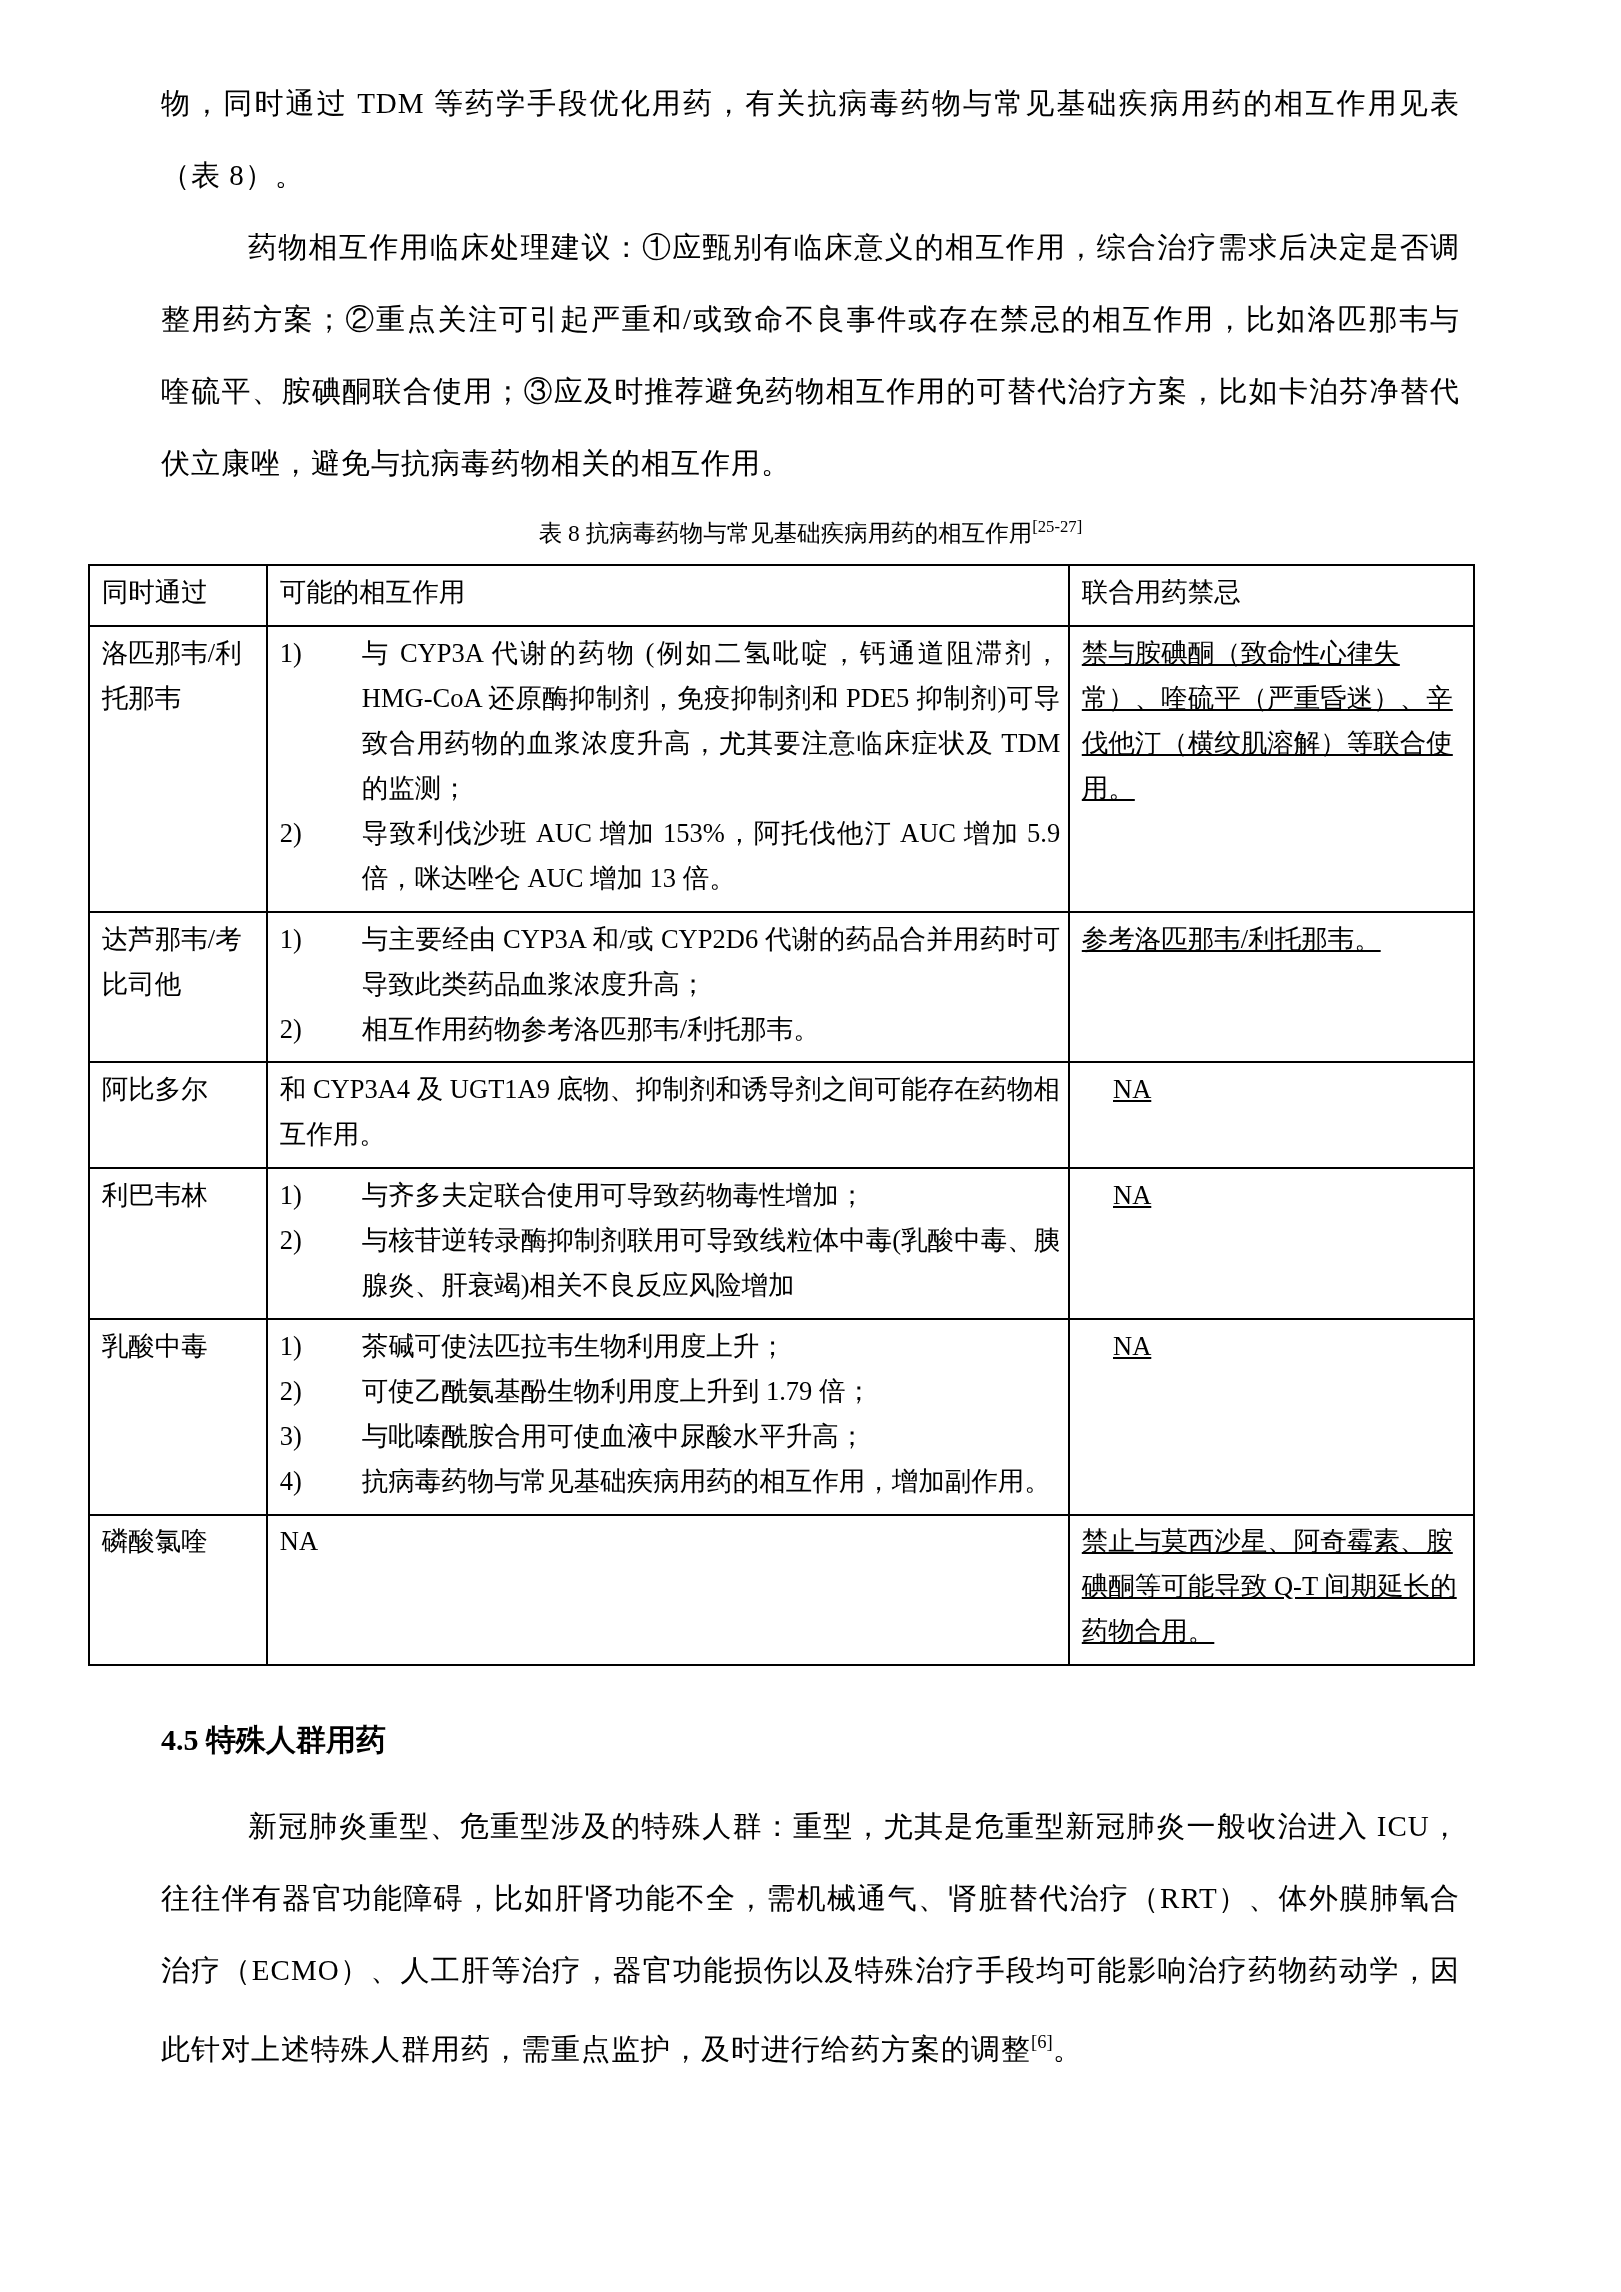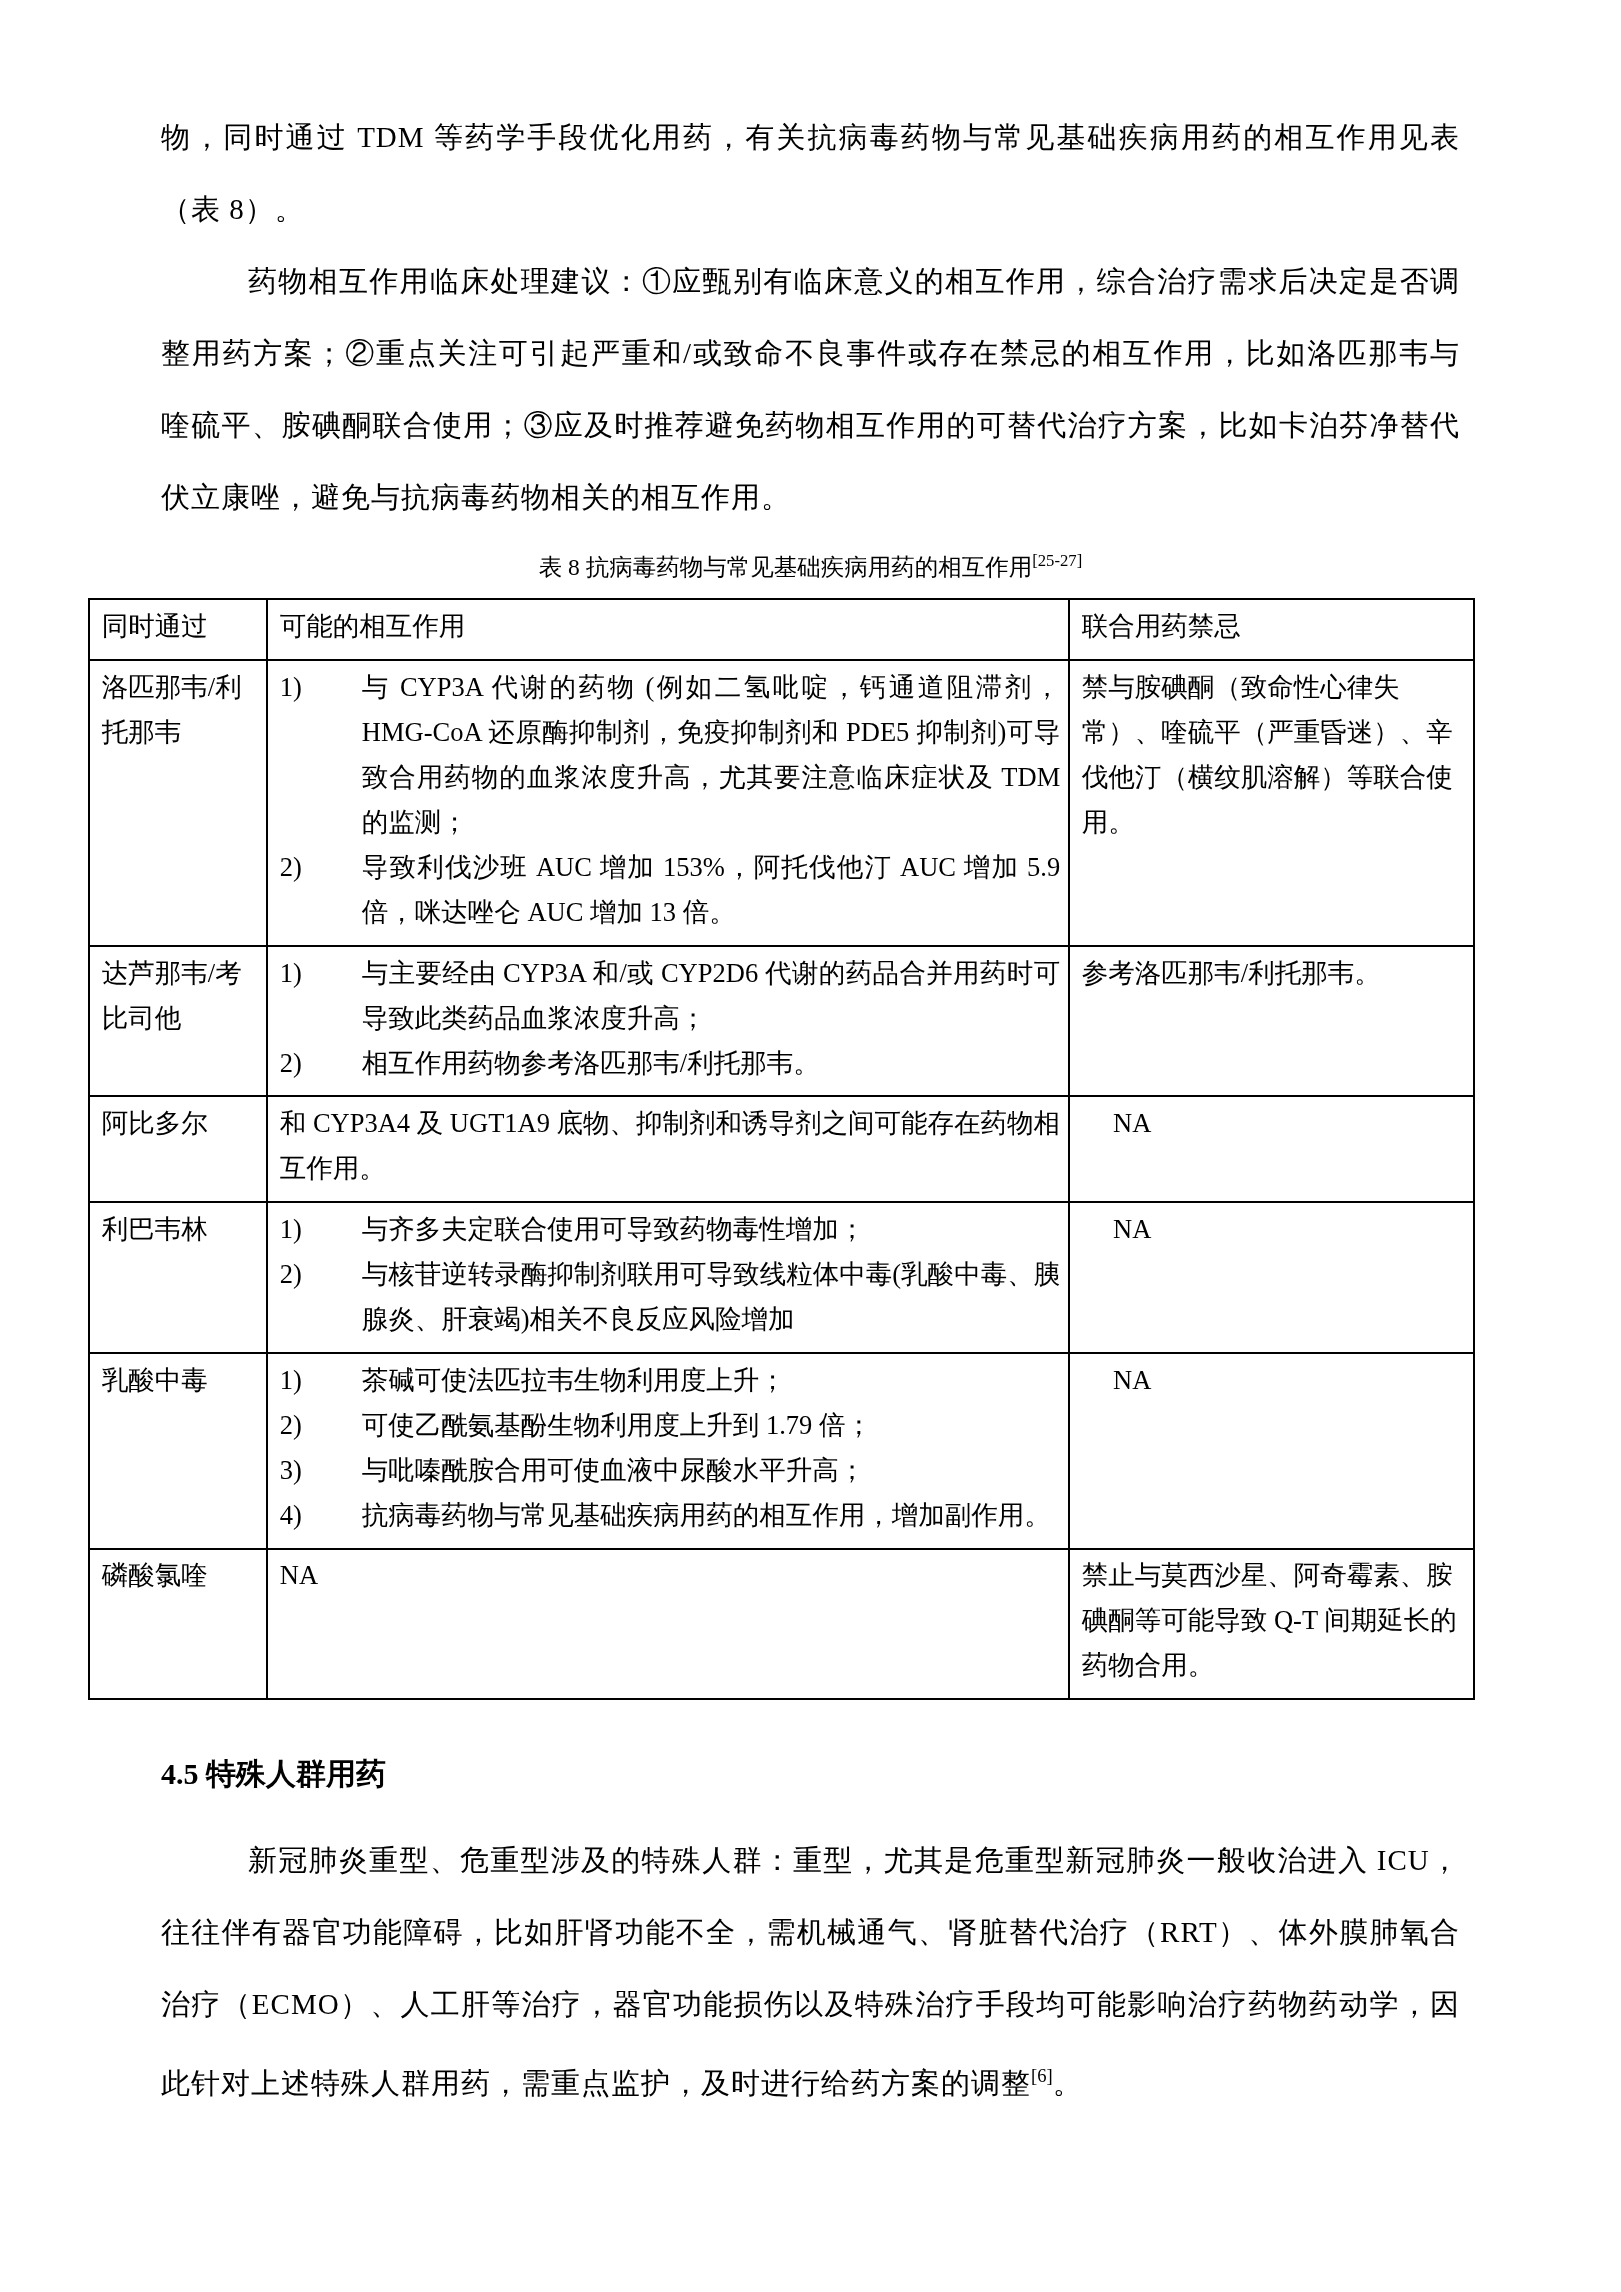--- a/index.html
+++ b/index.html
@@ -8,21 +8,21 @@
     height: 2293px;
     background: #ffffff;
     color: #000000;
     font-family: "Liberation Serif", "DejaVu Serif", serif;
     overflow: hidden;
   }
   .page {
     box-sizing: border-box;
     width: 1621px;
     height: 2293px;
-    padding-top: 101px;
+    padding-top: 67px;
   }
   .body-text {
     margin: 0 161px;
     font-size: 29px;
     line-height: 72px;
     text-align: justify;
     letter-spacing: 1px;
   }
   .indent { text-indent: 3em; }
   .caption {
@@ -50,21 +50,21 @@
   th.col-cat-h { padding-left: 13.7px; }
   th.col-int-h { text-align: center; }
   th.col-con-h { padding-left: 29px; }
   td.col-cat {
     padding-left: 11.8px;
     padding-right: 29px;
     word-break: break-all;
     border-radius: 15px;
   }
   td.col-int { padding-left: 23.5px; text-align: justify; }
-  td.col-con { padding-left: 13.7px; text-align: justify; }
+  td.col-con { padding-left: 13.7px; text-align: justify; text-decoration: underline; }
   td.col-con.na { padding-left: 43px; }
   .item { display: flex; }
   .item-num { flex: 0 0 82px; }
   .item-text { flex: 1 1 auto; text-align: justify; }
   .section-heading {
     margin: 51px 161px 0 161px;
     font-size: 30px;
     font-weight: bold;
     line-height: 45px;
   }

